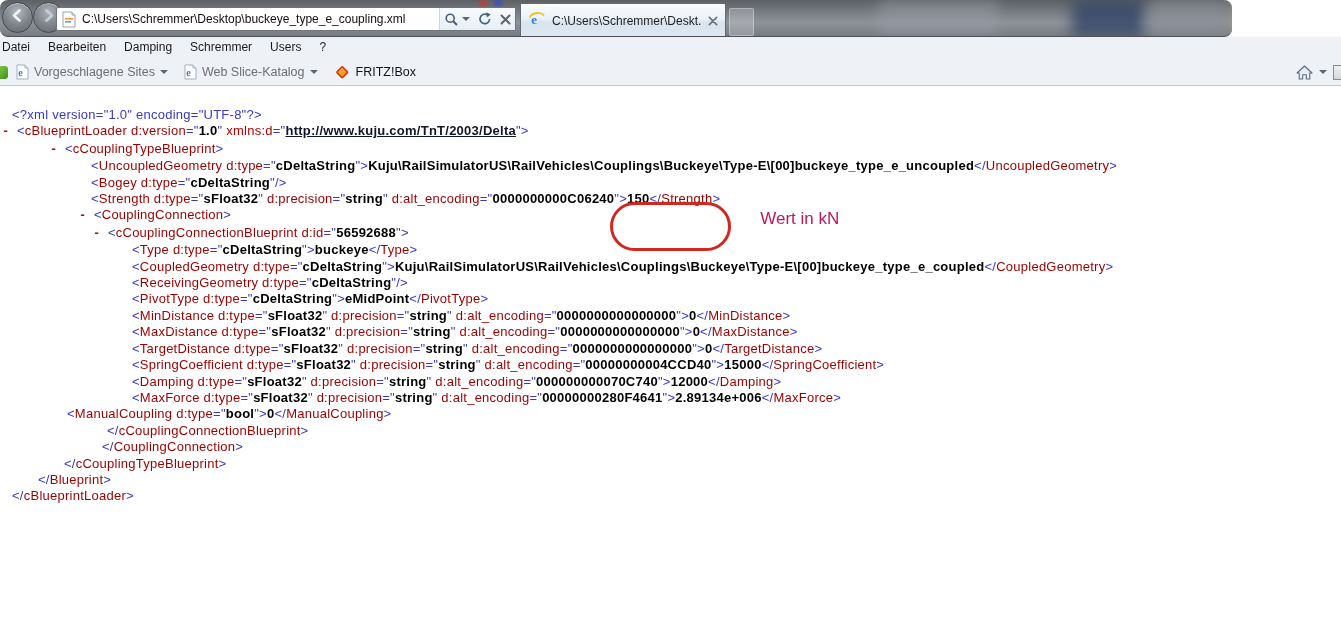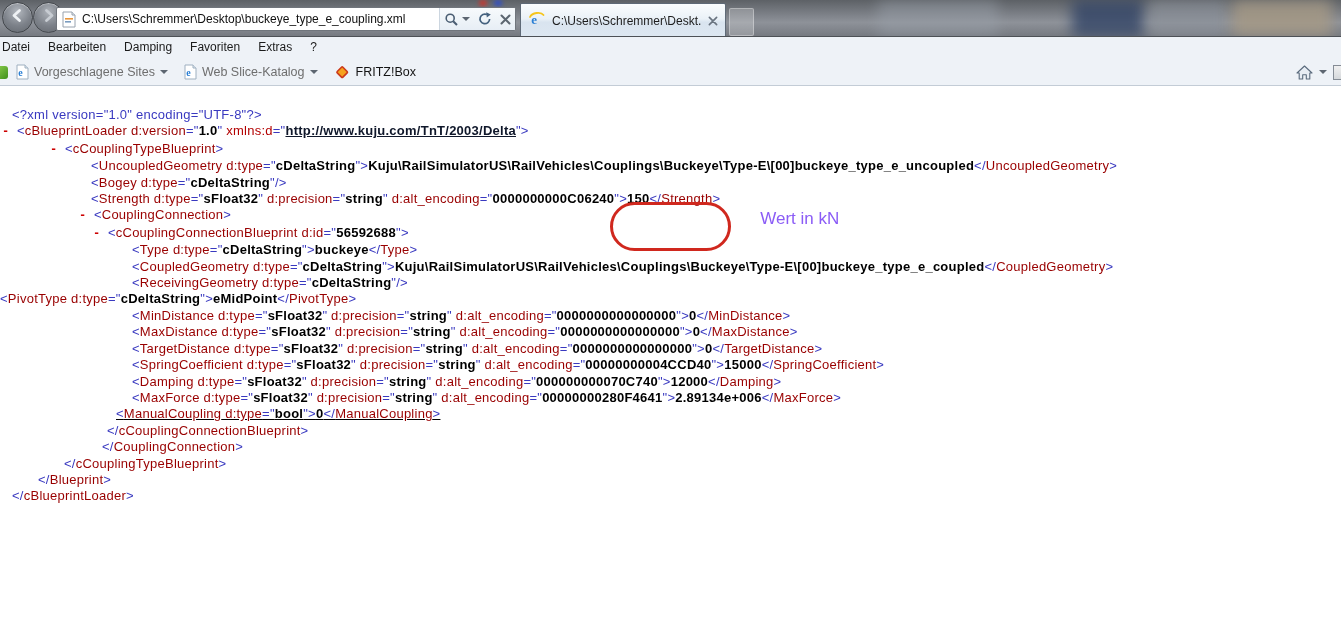--- a/index.html
+++ b/index.html
@@ -1,22 +1,22 @@
 <!DOCTYPE html>
 <html><head>
 <meta charset="utf-8">
 <style>
   html,body{margin:0;padding:0;background:#fff;}
   #screen{position:relative;width:1341px;height:621px;overflow:hidden;background:#fff;
           font-family:"Liberation Sans",sans-serif;}
 
   
-  .chrome{position:absolute;top:0;left:0;width:1341px;height:37px;overflow:hidden;
+  .chrome{position:absolute;top:0;left:0;width:1232px;height:37px;overflow:hidden;
           background:linear-gradient(180deg,#5d6166 0%,#7e8289 42%,#8e9299 62%,#767a81 100%);
-          border-bottom:1px solid #4d5156;box-sizing:border-box;}
+          border-bottom:1px solid #4d5156;box-sizing:border-box;border-radius:8px;}
   .blob{position:absolute;top:0;height:37px;filter:blur(7px);}
   .blob-b1{left:1072px;width:72px;background:#2c3f63;opacity:.75;}
   .blob-b2{left:1232px;width:100px;background:#a79a85;opacity:.8;}
   .blob-b3{left:1148px;width:80px;background:#8d939c;opacity:.6;}
   .blob-b4{left:878px;width:120px;background:#9aa1aa;opacity:.45;}
   .dot{position:absolute;top:0;height:6px;filter:blur(2px);border-radius:2px;}
   .dot-red{left:479px;width:8px;background:#c23a33;}
   .dot-blue{left:494px;width:8px;background:#3350c2;}
 
   .nav-btn{position:absolute;top:2px;width:31px;height:31px;border-radius:50%;
@@ -146,22 +146,22 @@
             <path d="M1.5 1.5 L9.5 9.5 M9.5 1.5 L1.5 9.5" stroke="#6a7480" stroke-width="1.8" stroke-linecap="round"></path>
           </svg></span>
     </div>
     <div class="newtab"></div>
   </div>
 
   <div class="menubar" id="menu-bar">
       <span class="menu-item">Datei</span>
       <span class="menu-item">Bearbeiten</span>
       <span class="menu-item">Damping</span>
-      <span class="menu-item">Favoriten</span>
-      <span class="menu-item">Extras</span>
+      <span class="menu-item">Schremmer</span>
+      <span class="menu-item">Users</span>
       <span class="menu-item">?</span>
     </div>
 
   <div class="favbar">
     <div class="green-partial"></div>
     <div class="fav-left" id="fav-left">
         <div class="fav-item">
           <span style="display: flex;">
             <svg width="13" height="16" viewBox="0 0 13 16">
               <path d="M1 1 H9 L12 4 V15 H1 Z" fill="#fff" stroke="#9fb0c0"></path>
@@ -209,31 +209,31 @@
         <div class="xline" style="padding-left: 2px;"><span class="tk-b">- </span><span class="tk-m">&lt;</span><span class="tk-t">cBlueprintLoader</span><span class="tk-t"> d:version</span><span class="tk-m">="</span><span class="tk-v">1.0</span><span class="tk-m">"</span><span class="tk-ns"> xmlns:d</span><span class="tk-m">="</span><span class="tk-nsv">http://www.kuju.com/TnT/2003/Delta</span><span class="tk-m">"&gt;</span></div>
         <div class="xline" style="padding-left: 50px;"><span class="tk-b">- </span><span class="tk-m">&lt;</span><span class="tk-t">cCouplingTypeBlueprint</span><span class="tk-m">&gt;</span></div>
         <div class="xline" style="padding-left: 91px;"><span class="tk-m">&lt;</span><span class="tk-t">UncoupledGeometry</span><span class="tk-t"> d:type</span><span class="tk-m">="</span><span class="tk-v">cDeltaString</span><span class="tk-m">"&gt;</span><span class="tk-x">Kuju\RailSimulatorUS\RailVehicles\Couplings\Buckeye\Type-E\[00]buckeye_type_e_uncoupled</span><span class="tk-m">&lt;/</span><span class="tk-t">UncoupledGeometry</span><span class="tk-m">&gt;</span></div>
         <div class="xline" style="padding-left: 91px;"><span class="tk-m">&lt;</span><span class="tk-t">Bogey</span><span class="tk-t"> d:type</span><span class="tk-m">="</span><span class="tk-v">cDeltaString</span><span class="tk-m">"/&gt;</span></div>
         <div class="xline" style="padding-left: 91px;"><span class="tk-m">&lt;</span><span class="tk-t">Strength</span><span class="tk-t"> d:type</span><span class="tk-m">="</span><span class="tk-v">sFloat32</span><span class="tk-m">"</span><span class="tk-t"> d:precision</span><span class="tk-m">="</span><span class="tk-v">string</span><span class="tk-m">"</span><span class="tk-t"> d:alt_encoding</span><span class="tk-m">="</span><span class="tk-v">0000000000C06240</span><span class="tk-m">"</span><span class="tk-m" id="circ-start">&gt;</span><span class="tk-x">150</span><span class="tk-m">&lt;/</span><span class="tk-t">Strength</span><span class="tk-m" id="circ-end">&gt;</span></div>
         <div class="xline" style="padding-left: 79px;"><span class="tk-b">- </span><span class="tk-m">&lt;</span><span class="tk-t">CouplingConnection</span><span class="tk-m">&gt;</span></div>
         <div class="xline" style="padding-left: 93px;"><span class="tk-b">- </span><span class="tk-m">&lt;</span><span class="tk-t">cCouplingConnectionBlueprint</span><span class="tk-t"> d:id</span><span class="tk-m">="</span><span class="tk-v">56592688</span><span class="tk-m">"&gt;</span></div>
         <div class="xline" style="padding-left: 132px;"><span class="tk-m">&lt;</span><span class="tk-t">Type</span><span class="tk-t"> d:type</span><span class="tk-m">="</span><span class="tk-v">cDeltaString</span><span class="tk-m">"&gt;</span><span class="tk-x">buckeye</span><span class="tk-m">&lt;/</span><span class="tk-t">Type</span><span class="tk-m">&gt;</span></div>
         <div class="xline" style="padding-left: 132px;"><span class="tk-m">&lt;</span><span class="tk-t">CoupledGeometry</span><span class="tk-t"> d:type</span><span class="tk-m">="</span><span class="tk-v">cDeltaString</span><span class="tk-m">"&gt;</span><span class="tk-x">Kuju\RailSimulatorUS\RailVehicles\Couplings\Buckeye\Type-E\[00]buckeye_type_e_coupled</span><span class="tk-m">&lt;/</span><span class="tk-t">CoupledGeometry</span><span class="tk-m">&gt;</span></div>
         <div class="xline" style="padding-left: 132px;"><span class="tk-m">&lt;</span><span class="tk-t">ReceivingGeometry</span><span class="tk-t"> d:type</span><span class="tk-m">="</span><span class="tk-v">cDeltaString</span><span class="tk-m">"/&gt;</span></div>
-        <div class="xline" style=""><span class="tk-m">&lt;</span><span class="tk-t">PivotType</span><span class="tk-t"> d:type</span><span class="tk-m">="</span><span class="tk-v">cDeltaString</span><span class="tk-m">"&gt;</span><span class="tk-x">eMidPoint</span><span class="tk-m">&lt;/</span><span class="tk-t">PivotType</span><span class="tk-m">&gt;</span></div>
+        <div class="xline" style="padding-left: 132px;"><span class="tk-m">&lt;</span><span class="tk-t">PivotType</span><span class="tk-t"> d:type</span><span class="tk-m">="</span><span class="tk-v">cDeltaString</span><span class="tk-m">"&gt;</span><span class="tk-x">eMidPoint</span><span class="tk-m">&lt;/</span><span class="tk-t">PivotType</span><span class="tk-m">&gt;</span></div>
         <div class="xline" style="padding-left: 132px;"><span class="tk-m">&lt;</span><span class="tk-t">MinDistance</span><span class="tk-t"> d:type</span><span class="tk-m">="</span><span class="tk-v">sFloat32</span><span class="tk-m">"</span><span class="tk-t"> d:precision</span><span class="tk-m">="</span><span class="tk-v">string</span><span class="tk-m">"</span><span class="tk-t"> d:alt_encoding</span><span class="tk-m">="</span><span class="tk-v">0000000000000000</span><span class="tk-m">"&gt;</span><span class="tk-x">0</span><span class="tk-m">&lt;/</span><span class="tk-t">MinDistance</span><span class="tk-m">&gt;</span></div>
         <div class="xline" style="padding-left: 132px;"><span class="tk-m">&lt;</span><span class="tk-t">MaxDistance</span><span class="tk-t"> d:type</span><span class="tk-m">="</span><span class="tk-v">sFloat32</span><span class="tk-m">"</span><span class="tk-t"> d:precision</span><span class="tk-m">="</span><span class="tk-v">string</span><span class="tk-m">"</span><span class="tk-t"> d:alt_encoding</span><span class="tk-m">="</span><span class="tk-v">0000000000000000</span><span class="tk-m">"&gt;</span><span class="tk-x">0</span><span class="tk-m">&lt;/</span><span class="tk-t">MaxDistance</span><span class="tk-m">&gt;</span></div>
         <div class="xline" style="padding-left: 132px;"><span class="tk-m">&lt;</span><span class="tk-t">TargetDistance</span><span class="tk-t"> d:type</span><span class="tk-m">="</span><span class="tk-v">sFloat32</span><span class="tk-m">"</span><span class="tk-t"> d:precision</span><span class="tk-m">="</span><span class="tk-v">string</span><span class="tk-m">"</span><span class="tk-t"> d:alt_encoding</span><span class="tk-m">="</span><span class="tk-v">0000000000000000</span><span class="tk-m">"&gt;</span><span class="tk-x">0</span><span class="tk-m">&lt;/</span><span class="tk-t">TargetDistance</span><span class="tk-m">&gt;</span></div>
         <div class="xline" style="padding-left: 132px;"><span class="tk-m">&lt;</span><span class="tk-t">SpringCoefficient</span><span class="tk-t"> d:type</span><span class="tk-m">="</span><span class="tk-v">sFloat32</span><span class="tk-m">"</span><span class="tk-t"> d:precision</span><span class="tk-m">="</span><span class="tk-v">string</span><span class="tk-m">"</span><span class="tk-t"> d:alt_encoding</span><span class="tk-m">="</span><span class="tk-v">00000000004CCD40</span><span class="tk-m">"&gt;</span><span class="tk-x">15000</span><span class="tk-m">&lt;/</span><span class="tk-t">SpringCoefficient</span><span class="tk-m">&gt;</span></div>
         <div class="xline" style="padding-left: 132px;"><span class="tk-m">&lt;</span><span class="tk-t">Damping</span><span class="tk-t"> d:type</span><span class="tk-m">="</span><span class="tk-v">sFloat32</span><span class="tk-m">"</span><span class="tk-t"> d:precision</span><span class="tk-m">="</span><span class="tk-v">string</span><span class="tk-m">"</span><span class="tk-t"> d:alt_encoding</span><span class="tk-m">="</span><span class="tk-v">000000000070C740</span><span class="tk-m">"&gt;</span><span class="tk-x">12000</span><span class="tk-m">&lt;/</span><span class="tk-t">Damping</span><span class="tk-m">&gt;</span></div>
         <div class="xline" style="padding-left: 132px;"><span class="tk-m">&lt;</span><span class="tk-t">MaxForce</span><span class="tk-t"> d:type</span><span class="tk-m">="</span><span class="tk-v">sFloat32</span><span class="tk-m">"</span><span class="tk-t"> d:precision</span><span class="tk-m">="</span><span class="tk-v">string</span><span class="tk-m">"</span><span class="tk-t"> d:alt_encoding</span><span class="tk-m">="</span><span class="tk-v">00000000280F4641</span><span class="tk-m">"&gt;</span><span class="tk-x">2.89134e+006</span><span class="tk-m">&lt;/</span><span class="tk-t">MaxForce</span><span class="tk-m">&gt;</span></div>
-        <div class="xline" style="padding-left: 116px; text-decoration: underline;"><span class="tk-m">&lt;</span><span class="tk-t">ManualCoupling</span><span class="tk-t"> d:type</span><span class="tk-m">="</span><span class="tk-v">bool</span><span class="tk-m">"&gt;</span><span class="tk-x">0</span><span class="tk-m">&lt;/</span><span class="tk-t">ManualCoupling</span><span class="tk-m">&gt;</span></div>
+        <div class="xline" style="padding-left: 67px;"><span class="tk-m">&lt;</span><span class="tk-t">ManualCoupling</span><span class="tk-t"> d:type</span><span class="tk-m">="</span><span class="tk-v">bool</span><span class="tk-m">"&gt;</span><span class="tk-x">0</span><span class="tk-m">&lt;/</span><span class="tk-t">ManualCoupling</span><span class="tk-m">&gt;</span></div>
         <div class="xline" style="padding-left: 107px;"><span class="tk-m">&lt;/</span><span class="tk-t">cCouplingConnectionBlueprint</span><span class="tk-m">&gt;</span></div>
         <div class="xline" style="padding-left: 102px;"><span class="tk-m">&lt;/</span><span class="tk-t">CouplingConnection</span><span class="tk-m">&gt;</span></div>
         <div class="xline" style="padding-left: 64px;"><span class="tk-m">&lt;/</span><span class="tk-t">cCouplingTypeBlueprint</span><span class="tk-m">&gt;</span></div>
         <div class="xline" style="padding-left: 38px;"><span class="tk-m">&lt;/</span><span class="tk-t">Blueprint</span><span class="tk-m">&gt;</span></div>
         <div class="xline" style="padding-left: 12px;"><span class="tk-m">&lt;/</span><span class="tk-t">cBlueprintLoader</span><span class="tk-m">&gt;</span></div>
       </div>
     <div class="red-oval" id="red-oval" style="left: 610.203px; top: 115.438px; width: 121.016px; height: 49px;"></div>
-    <div class="red-label" id="red-label" style="left: 760.219px; top: 122.438px; color: #8b5cf6;">Wert in kN</div>
+    <div class="red-label" id="red-label" style="left: 760.219px; top: 122.438px; color: #be185d;">Wert in kN</div>
   </div>
 
 </div>
 
 </body></html>

